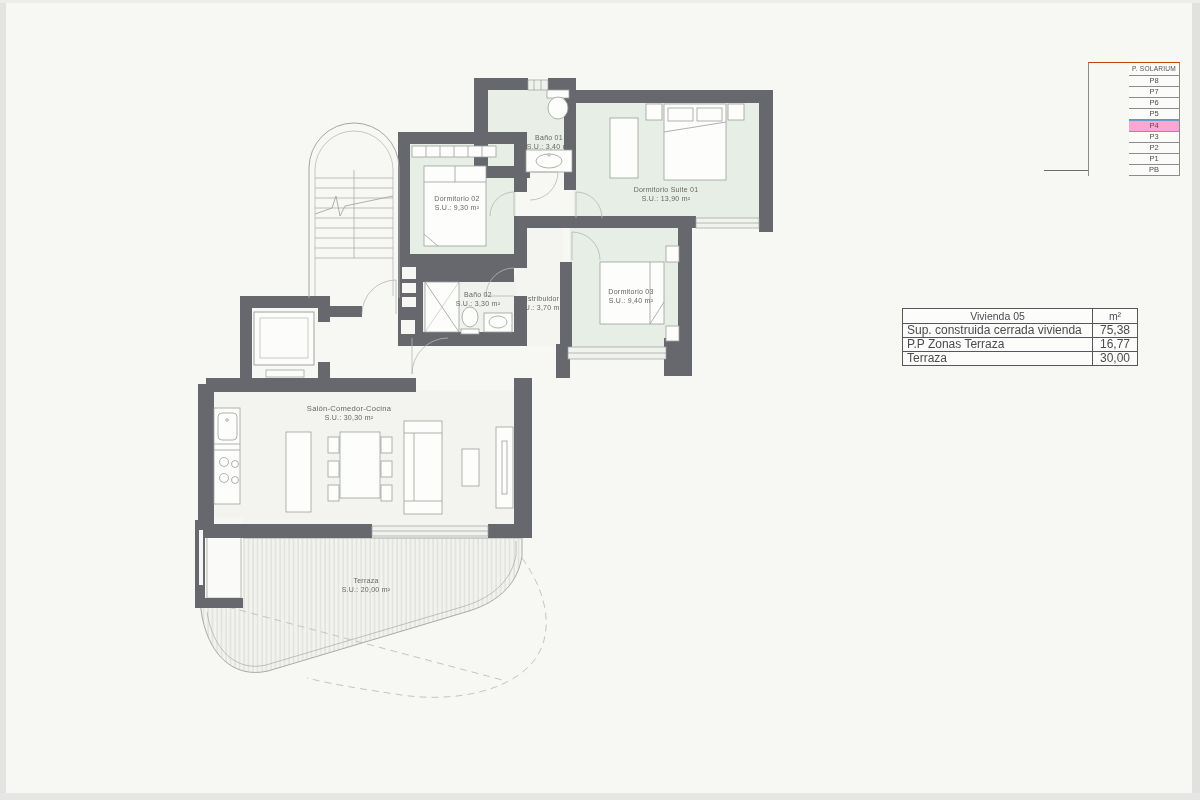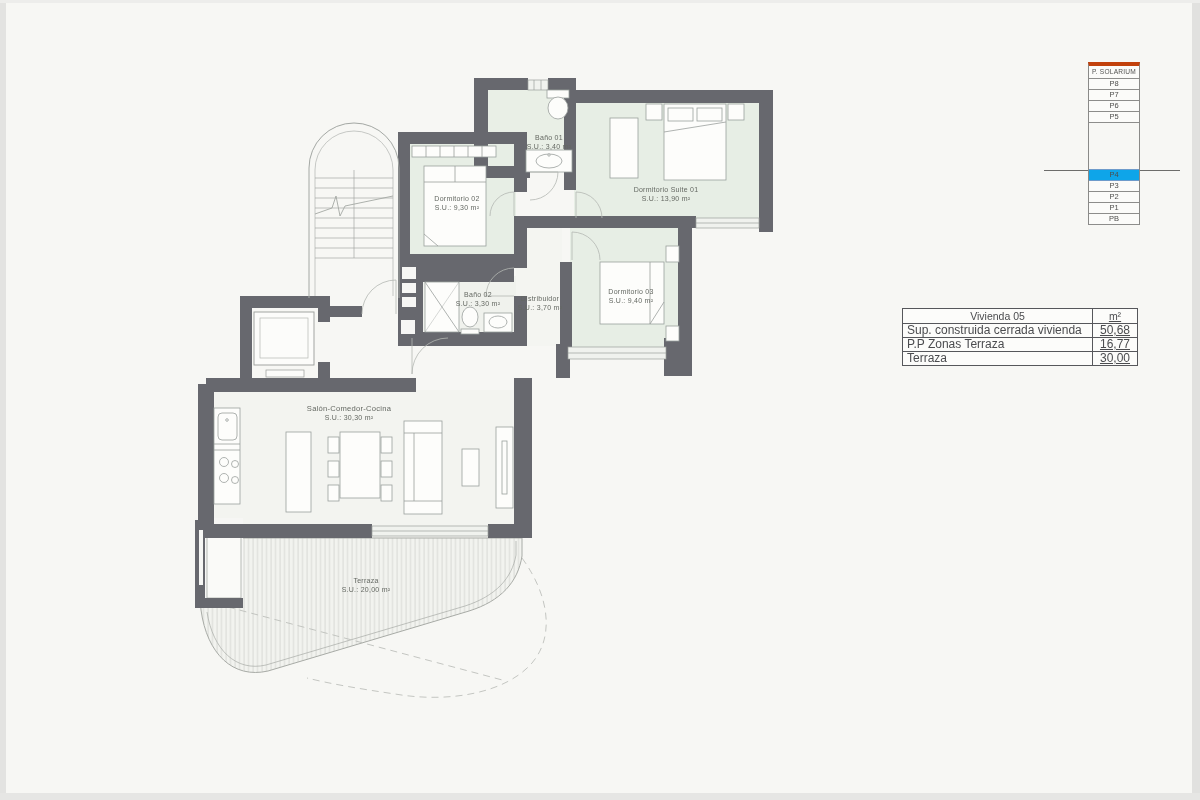--- a/index.html
+++ b/index.html
@@ -16,41 +16,41 @@
   .edge-bottom{left:0;bottom:0;width:1200px;height:7px;background:#e6e6e4;}
 
   #plan-svg{position:absolute;left:0;top:0;z-index:1;}
   svg text{font-family:"Liberation Sans", sans-serif;fill:#646862;letter-spacing:.25px;}
   .lbl{font-size:7px;text-anchor:middle;}
   .lblBig{font-size:7.6px;text-anchor:middle;}
 
   
   .floor-table{
     position:absolute;left:1088px;top:62px;width:50px;z-index:3;
-    border-left:1px solid #8a8a88;border-right:1px solid #8a8a88;border-top:4px solid #c2410c;
+    border-left:1px solid #8a8a88;border-right:1px solid #8a8a88;border-top:1px solid #c2410c;padding-left:40px;
   }
   .fr{
     height:10px;line-height:10px;font-size:7.5px;text-align:center;color:#4e4e4c;
     border-bottom:1px solid #8d8d8b;background:#fbfbf9;
   }
   .fr.header{font-size:6.6px;height:12px;line-height:12px;letter-spacing:.2px;color:#525250;}
-  .fr.hl{background:#0ea5e9;border-top:1px solid #6e9bcb;border-bottom:1px solid #6e9bcb;margin-top:46px;}
+  .fr.hl{background:#f9a8d4;border-top:1px solid #6e9bcb;border-bottom:1px solid #6e9bcb;}
   .ground-line{position:absolute;top:170px;height:0;border-top:1.4px solid #6d6d6b;z-index:2;}
   .gl-left{left:1044px;width:44px;}
   .gl-right{left:1138px;width:42px;}
 
   
   .area-table{
     position:absolute;left:902px;top:308px;width:234px;z-index:3;
     border:1px solid #56575b;background:#fcfcfa;color:#4b4c4f;
   }
   .at-row{display:flex;border-bottom:1px solid #56575b;height:13px;line-height:13px;font-size:12px;}
   .at-row:last-child{border-bottom:none;}
   .at-label{flex:1;padding-left:4px;border-right:1px solid #56575b;white-space:nowrap;overflow:hidden;}
-  .at-value{width:44px;text-align:center;text-decoration:underline;}
+  .at-value{width:44px;text-align:center;}
   .at-header{height:14px;line-height:14px;font-size:10.5px;justify-content:flex-end;}
   .at-header .at-label{text-align:center;padding-left:0;}
 </style>
 </head>
 <body>
 
 <svg id="plan-svg" width="1200" height="800" viewBox="0 0 1200 800">
   <defs>
     <pattern id="deck" width="4.5" height="10" patternUnits="userSpaceOnUse">
       <rect width="4.5" height="10" fill="#f2f3ef"></rect>
@@ -347,21 +347,21 @@
   <div class="fr">PB</div>
 </div>
 
 <div class="area-table">
   <div class="at-row at-header">
     <div class="at-label">Vivienda 05</div>
     <div class="at-value">m²</div>
   </div>
   <div class="at-row">
     <div class="at-label">Sup. construida cerrada vivienda</div>
-    <div class="at-value">50,68</div>
+    <div class="at-value">75,38</div>
   </div>
   <div class="at-row">
     <div class="at-label">P.P Zonas Terraza</div>
     <div class="at-value">16,77</div>
   </div>
   <div class="at-row">
     <div class="at-label">Terraza</div>
     <div class="at-value">30,00</div>
   </div>
 </div>

